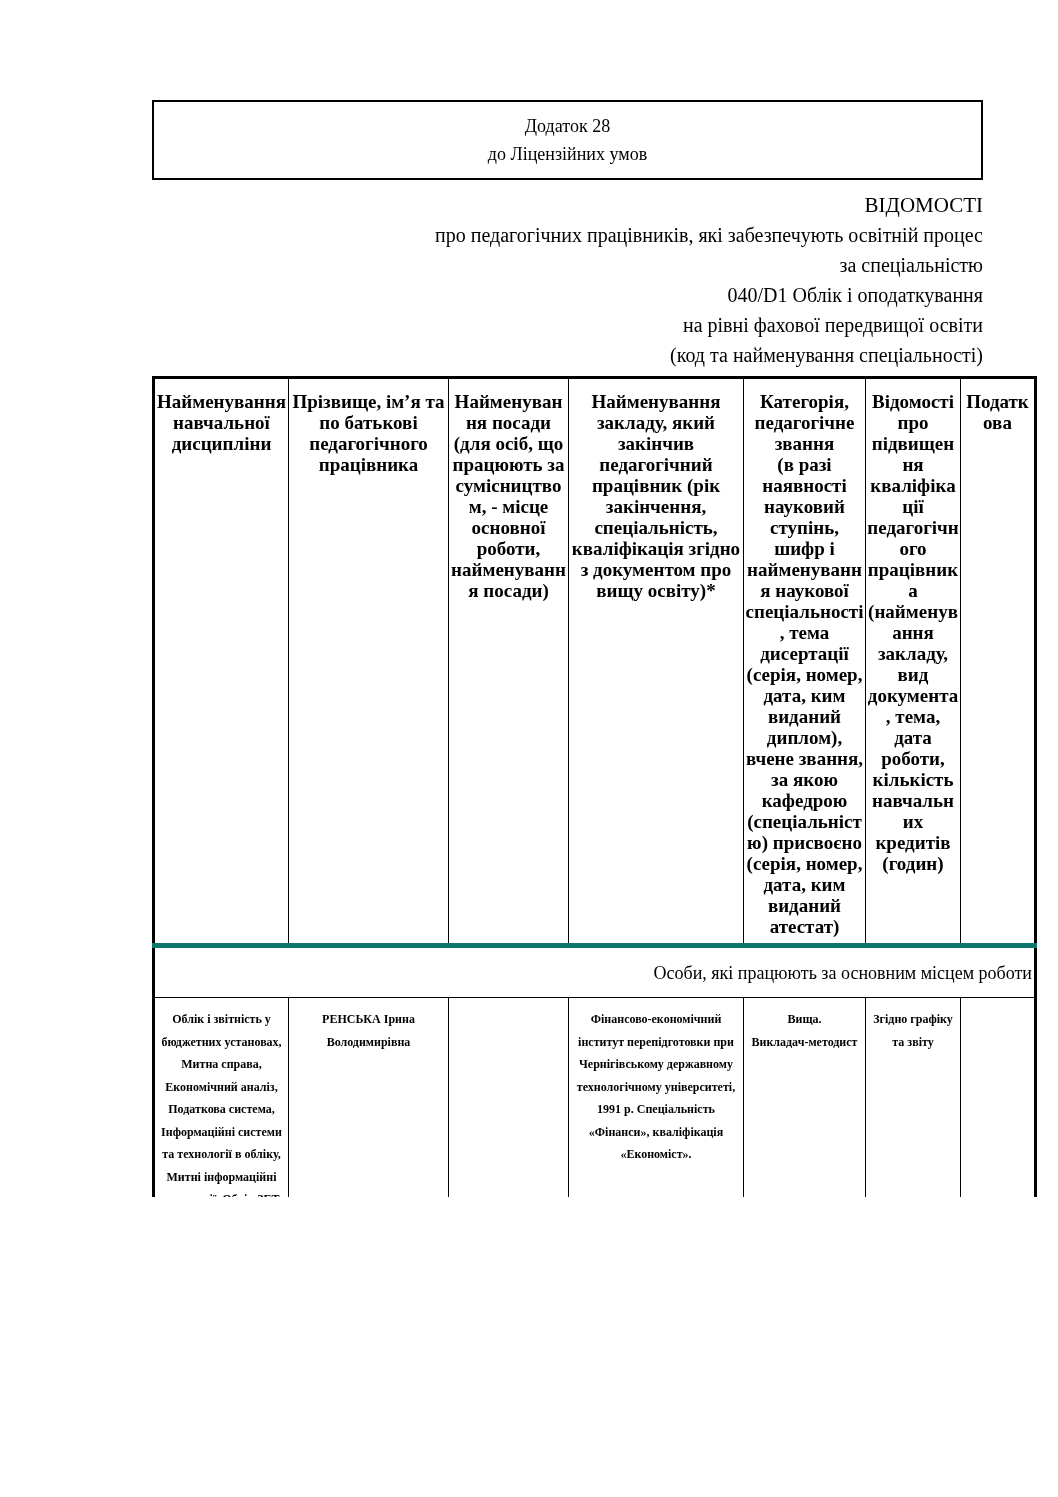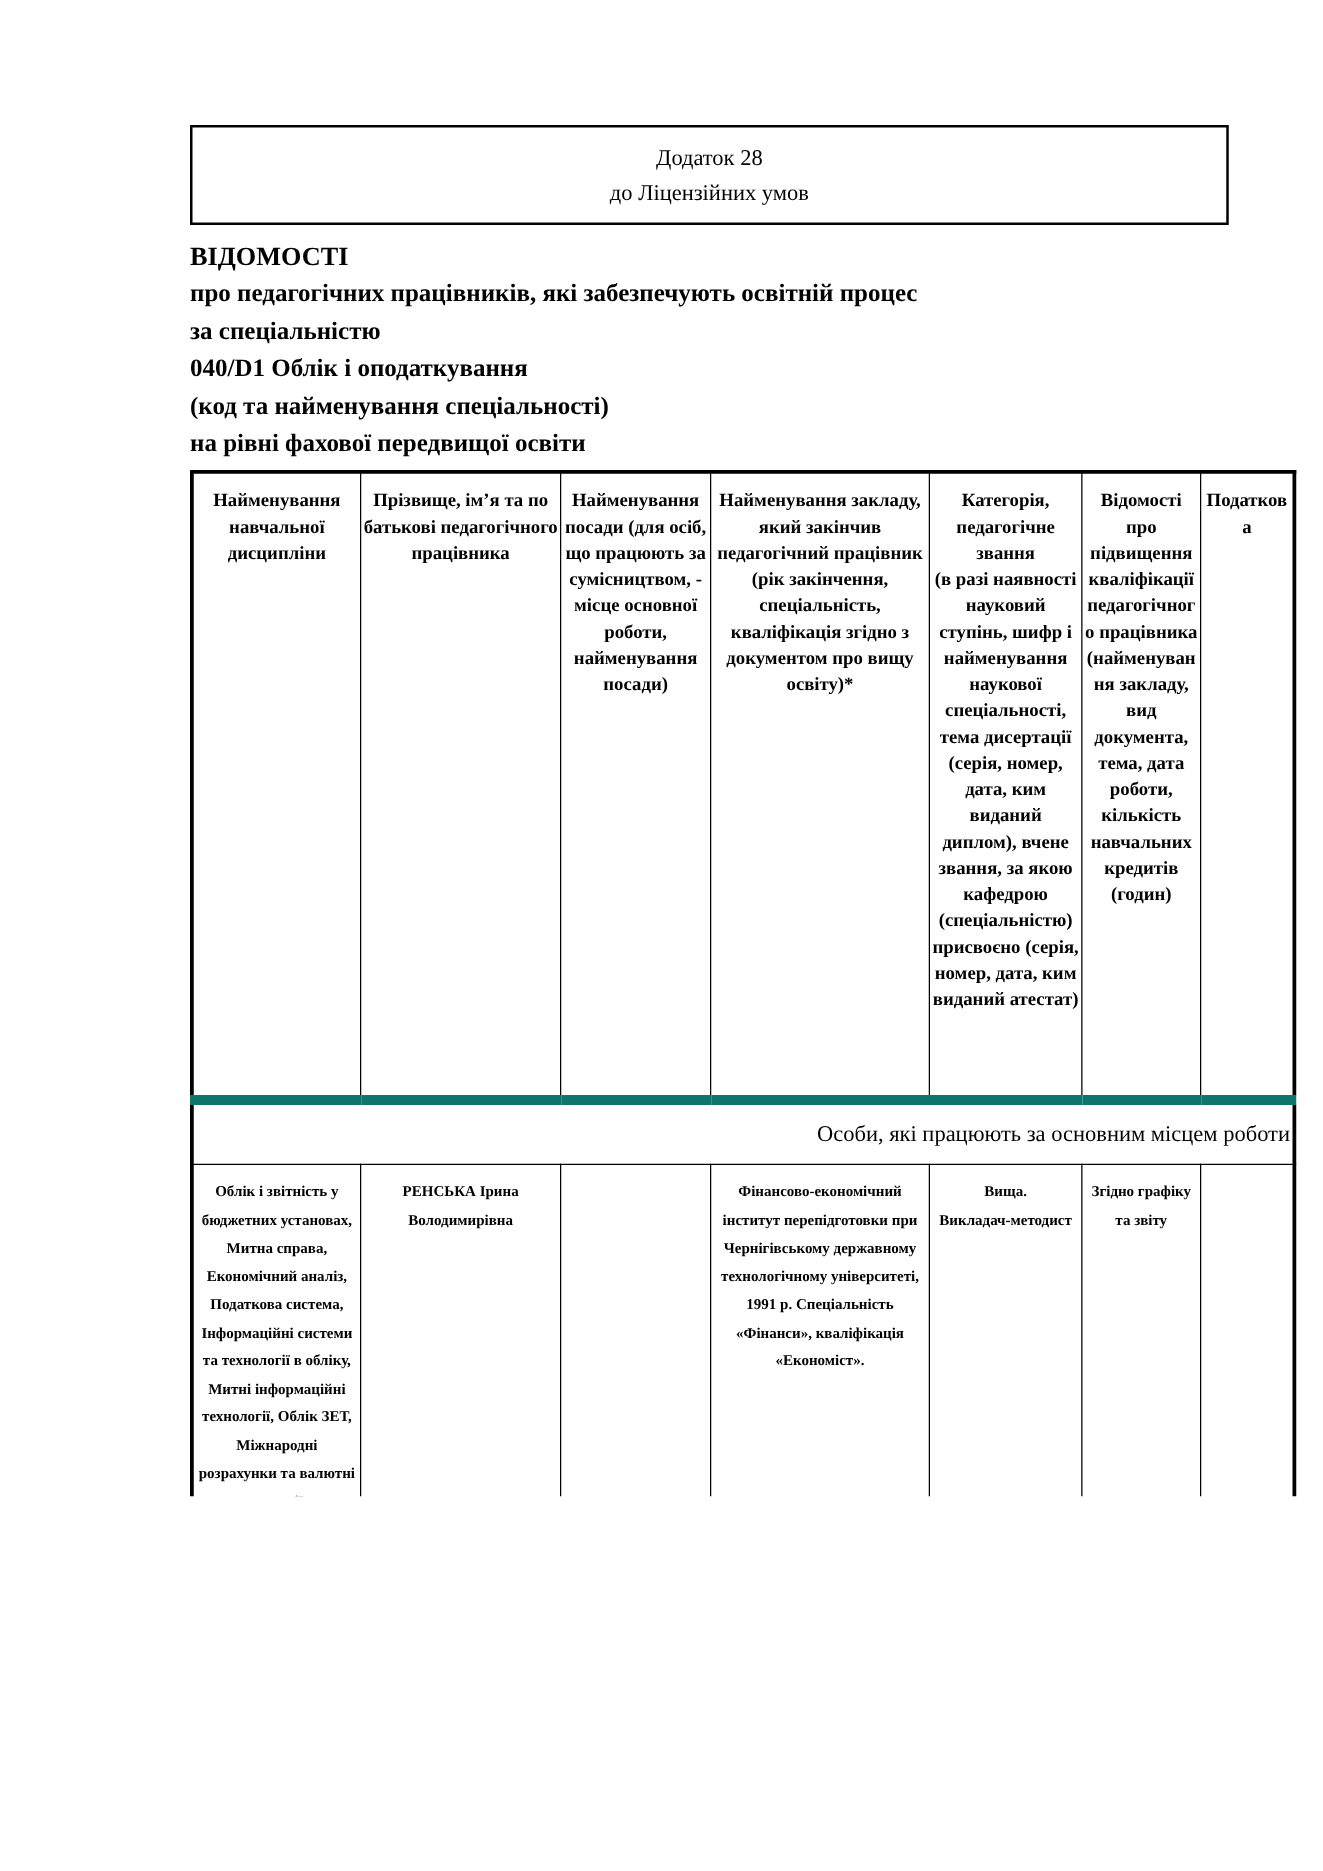--- a/index.html
+++ b/index.html
@@ -25,22 +25,22 @@
     display: flex; flex-direction: column; justify-content: center;
     text-align: center;
     font-size: 18px; line-height: 28px;
     font-weight: normal;
   }
 
   
   .title-block {
     position: absolute; left: 152px; top: 190px;
     width: 831px;
-    text-align: left;
-    font-weight: bold;
+    text-align: right;
+    font-weight: normal;
     font-size: 20px; line-height: 30px;
   }
   .title-heading { font-size: 21px; }
 
   
   table.tbl {
     position: absolute; left: 152px; top: 376px;
     width: 882px;
     border-collapse: collapse;
     table-layout: fixed;
@@ -50,24 +50,24 @@
     border: 1px solid #000000;
     vertical-align: top;
     text-align: center;
     font-weight: bold;
     white-space: pre-line;
     overflow-wrap: anywhere;
     overflow: hidden;
   }
   tr.header-row td {
     height: 502px;
-    font-size: 15px;
+    font-size: 19px;
     line-height: 21px;
     padding: 12px 1px 6px 1px;
-    border-bottom: 8px solid #0f766e;
+    border-bottom: 5px solid #0f766e;
   }
   tr.section-row td {
     height: 52px;
     font-weight: normal;
     font-size: 18px;
     line-height: 20px;
     vertical-align: middle;
     text-align: right;
     padding: 4px 2px;
   }
@@ -86,22 +86,22 @@
   <div class="annex-box">
     <div>Додаток 28</div>
     <div>до Ліцензійних умов</div>
   </div>
 
   <div class="title-block">
     <div class="title-heading">ВІДОМОСТІ</div>
     <div>про педагогічних працівників, які забезпечують освітній процес</div>
     <div>за спеціальністю</div>
     <div>040/D1 Облік і оподаткування</div>
+    <div>на рівні фахової передвищої освіти</div>
     <div>(код та найменування спеціальності)</div>
-    <div>на рівні фахової передвищої освіти</div>
   </div>
 
   <table class="tbl">
     <colgroup>
       <col style="width:135px">
       <col style="width:160px">
       <col style="width:120px">
       <col style="width:175px">
       <col style="width:122px">
       <col style="width:95px">

